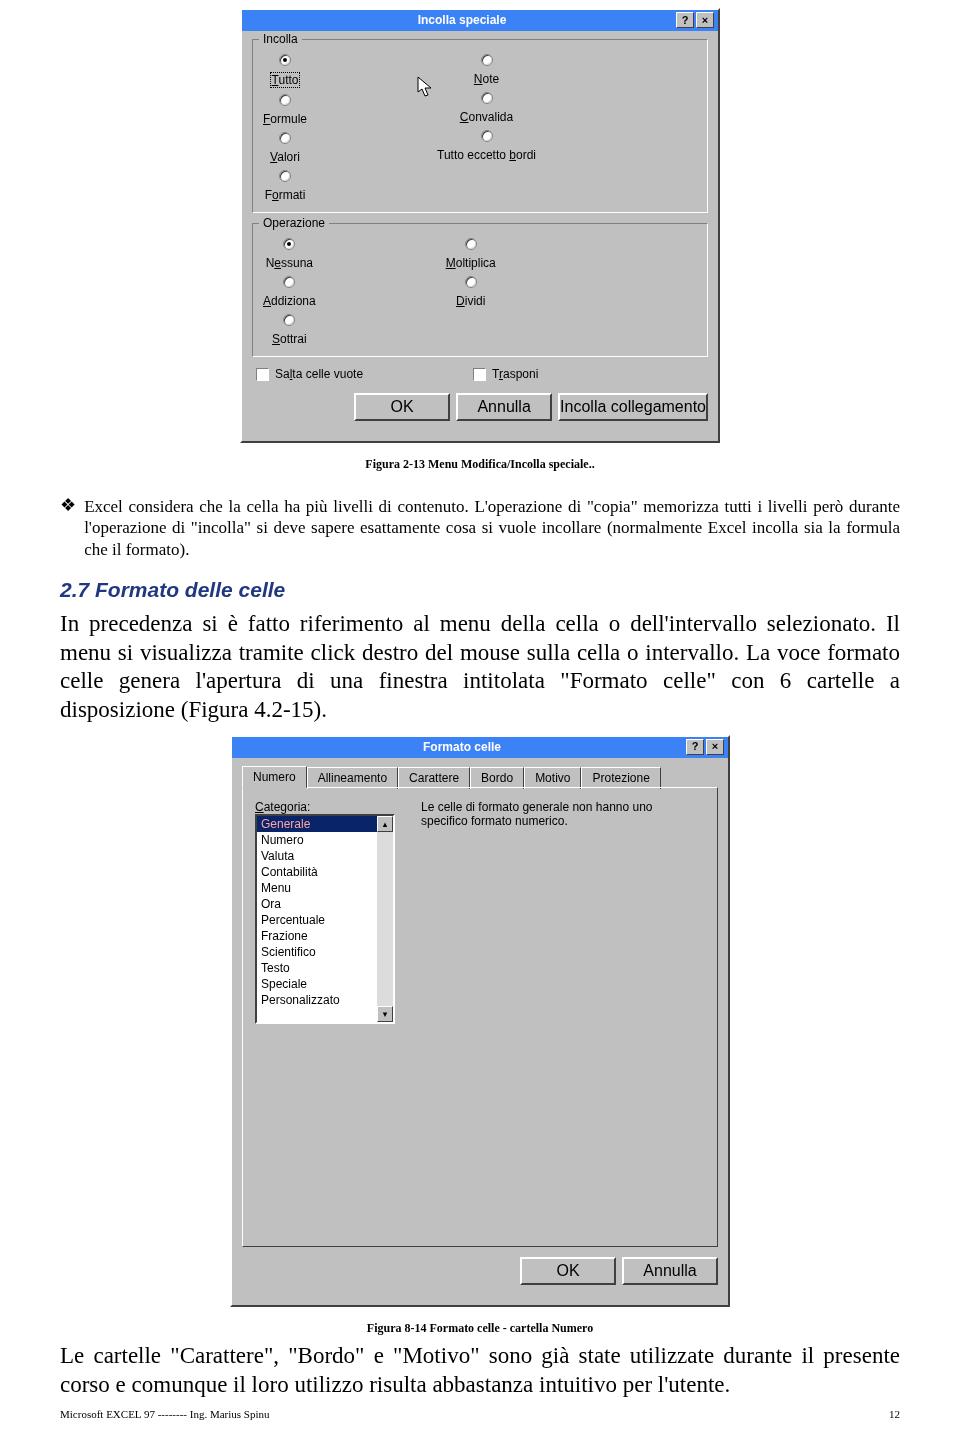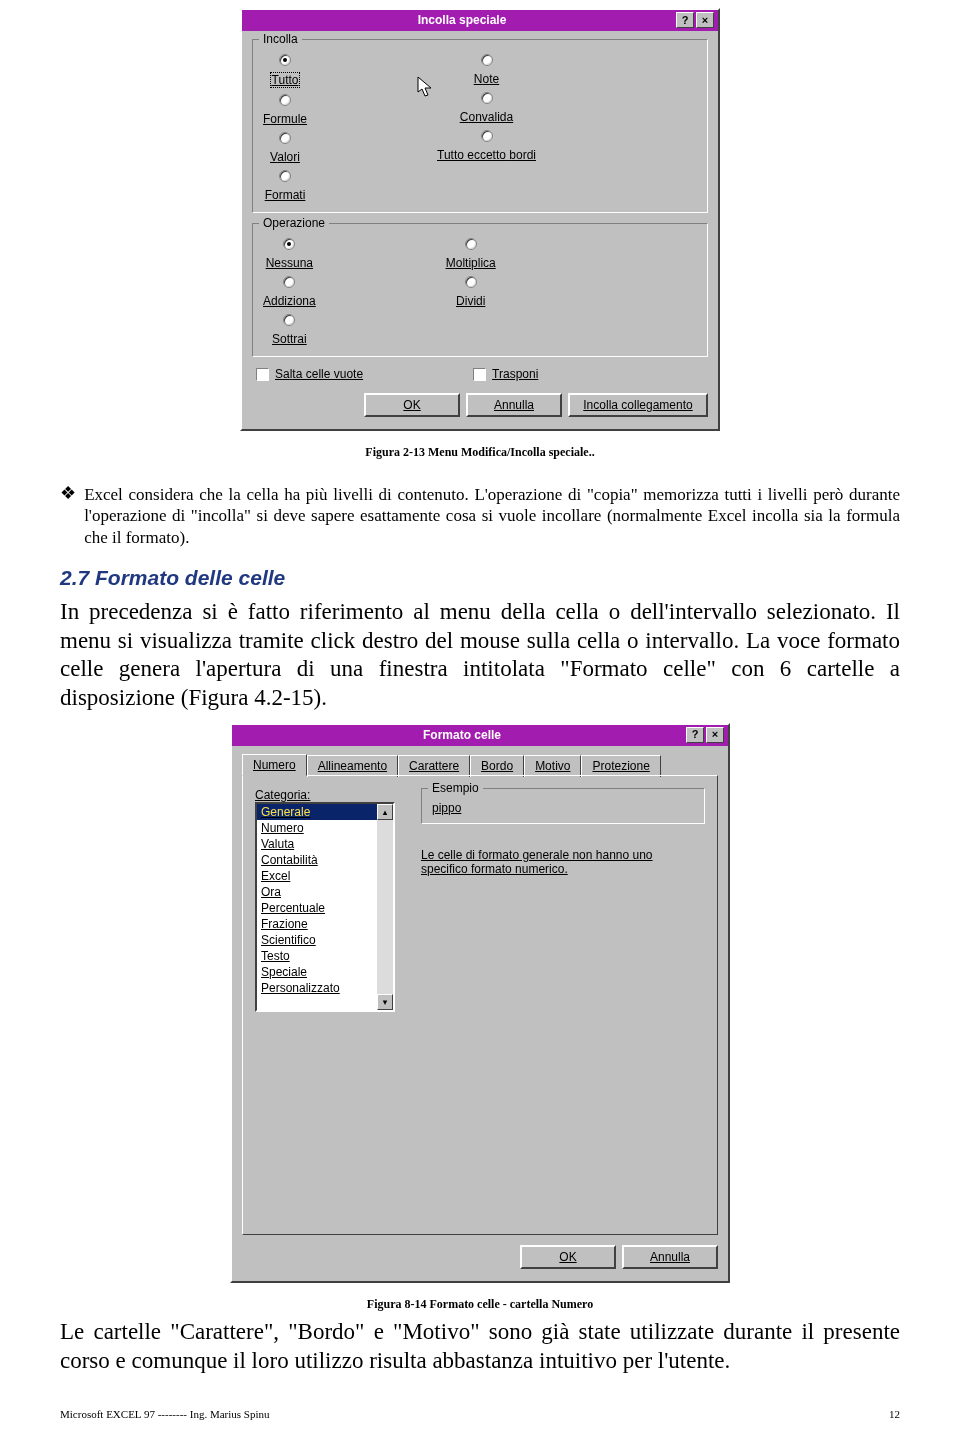--- a/index.html
+++ b/index.html
@@ -19,21 +19,21 @@
     font-family: Tahoma, "MS Sans Serif", Arial, sans-serif;
     font-size: 12px;
     background: #c0c0c0;
     border-top: 2px solid #fff;
     border-left: 2px solid #fff;
     border-right: 2px solid #404040;
     border-bottom: 2px solid #404040;
     display: inline-block;
   }
   .titlebar {
-    background: #a21caf;
+    background: #3b82f6;
     color: #fff;
     font-weight: bold;
     padding: 2px 4px 3px 6px;
     display: flex;
     align-items: center;
     justify-content: space-between;
   }
   .titlebar .title-text { flex: 1; }
   .titlebar .sys-btns { display: flex; gap: 2px; }
   .sys-btn {
@@ -42,21 +42,21 @@
     border-top: 1px solid #fff;
     border-left: 1px solid #fff;
     border-right: 1px solid #404040;
     border-bottom: 1px solid #404040;
     font-family: Arial, sans-serif;
     font-size: 11px; font-weight: bold;
     color: #000;
     display: flex; align-items: center; justify-content: center;
     line-height: 1;
   }
-  .win-body { padding: 8px 10px 12px; text-decoration: underline; }
+  .win-body { padding: 8px 10px 20px; }
 
   .groupbox {
     border: 1px solid #808080;
     border-right-color: #fff;
     border-bottom-color: #fff;
     position: relative;
     padding: 14px 10px 10px;
     margin-bottom: 10px;
   }
   .groupbox .legend {
@@ -104,21 +104,21 @@
 
   .btn {
     background: #c0c0c0;
     border-top: 2px solid #fff;
     border-left: 2px solid #fff;
     border-right: 2px solid #404040;
     border-bottom: 2px solid #404040;
     padding: 3px 0;
     text-align: center;
     font-family: Tahoma, "MS Sans Serif", Arial, sans-serif;
-    font-size: 12px;
+    font-size: 16px;
     min-width: 96px;
   }
   .btn-row { display:flex; justify-content:flex-end; gap:6px; }
 
   .tabstrip { display:flex; margin-bottom:-1px; }
   .tab {
     background:#c0c0c0;
     border-top:1px solid #fff;
     border-left:1px solid #fff;
     border-right:1px solid #404040;
@@ -147,21 +147,21 @@
     background:#fff;
     border-top:2px solid #404040;
     border-left:2px solid #404040;
     border-right:2px solid #fff;
     border-bottom:2px solid #fff;
     width:140px; height:210px;
     overflow:hidden;
     position:relative;
   }
   .listbox .item { padding:1px 4px; }
-  .listbox .item.selected { background:#0a246a; color:#fde047; }
+  .listbox .item.selected { background:#0a246a; color:#fca5a5; }
   .listbox .scrollbar {
     position:absolute; right:0; top:0; bottom:0; width:16px;
     background:#dcdcdc;
   }
   .listbox .scrollbar .sbtn{
     position:absolute; left:0; width:16px; height:16px;
     background:#c0c0c0;
     border-top:1px solid #fff; border-left:1px solid #fff;
     border-right:1px solid #404040; border-bottom:1px solid #404040;
     display:flex;align-items:center;justify-content:center;font-size:9px;
@@ -344,39 +344,35 @@
       </div>
       <div class="tabpanel">
         <div style="display:flex; gap:16px;">
           <div style="flex:0 0 150px;">
             <div><span class="accel">C</span>ategoria:</div>
             <div class="listbox">
               <div class="item selected">Generale</div>
               <div class="item">Numero</div>
               <div class="item">Valuta</div>
               <div class="item">Contabilità</div>
-              <div class="item">Excel</div>
+              <div class="item">Menu</div>
               <div class="item">Ora</div>
               <div class="item">Percentuale</div>
               <div class="item">Frazione</div>
               <div class="item">Scientifico</div>
               <div class="item">Testo</div>
               <div class="item">Speciale</div>
               <div class="item">Personalizzato</div>
               <div class="scrollbar">
                 <div class="sbtn up">▴</div>
                 <div class="sbtn down">▾</div>
               </div>
             </div>
           </div>
           <div style="flex:1;">
-            <div class="groupbox" style="padding:12px 10px 8px; margin-bottom:24px;">
-              <span class="legend">Esempio</span>
-              <div>pippo</div>
-            </div>
             <div style="max-width:260px;">Le celle di formato generale non hanno uno specifico formato numerico.</div>
           </div>
         </div>
       </div>
       <div class="btn-row" style="margin-top:10px;">
         <div class="btn">OK</div>
         <div class="btn">Annulla</div>
       </div>
     </div>
   </div>

